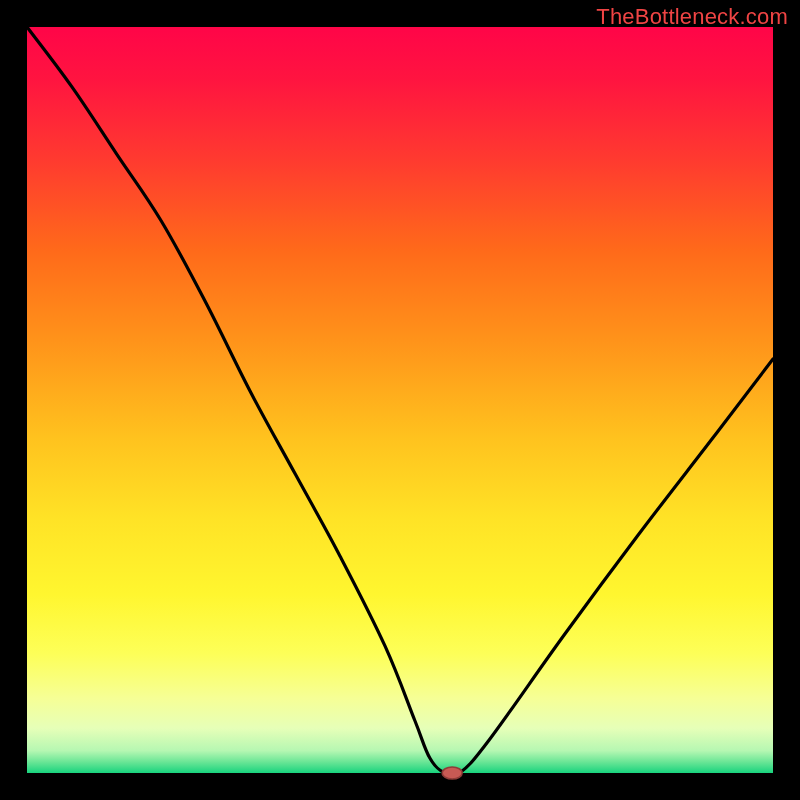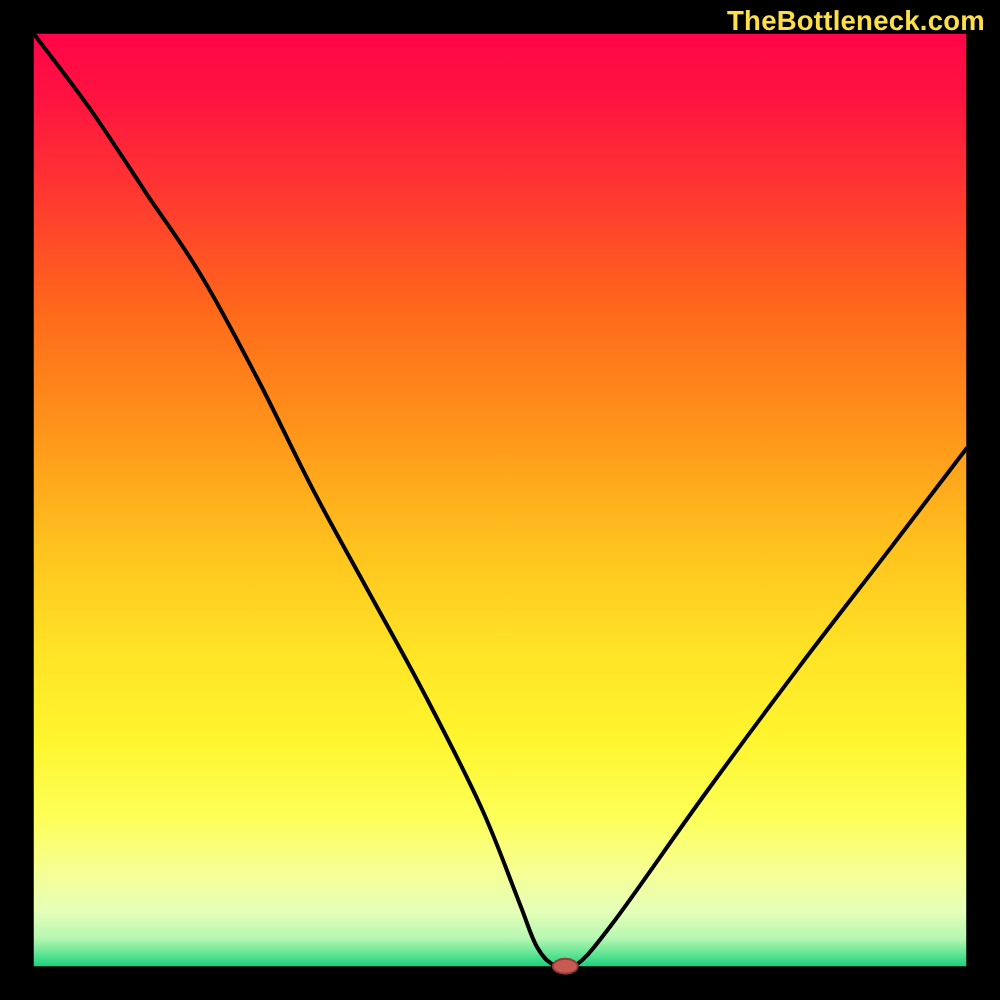--- a/index.html
+++ b/index.html
@@ -16,22 +16,22 @@
     top: 0;
     width: 800px;
     height: 800px;
   }
   .watermark {
     position: absolute;
     top: 4px;
     right: 12px;
     font-family: Arial, Helvetica, sans-serif;
     font-size: 22px;
-    font-weight: 700;
-    color: #fde047;
+    font-weight: 400;
+    color: #ef4444;
     letter-spacing: 0.2px;
   }
   svg {
     display: block;
   }
 </style>
 </head>
 <body>
 
 <div class="frame">

